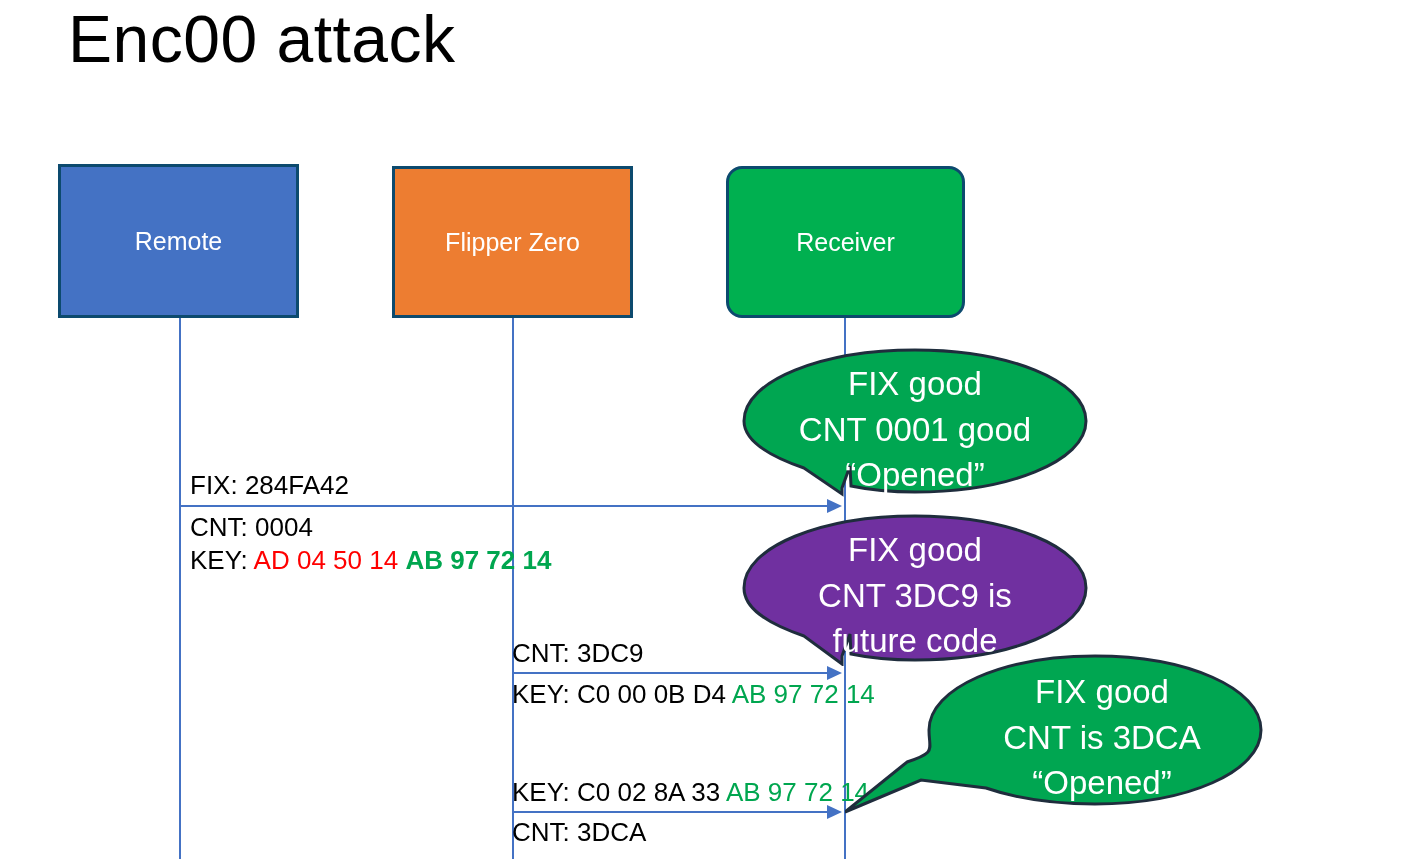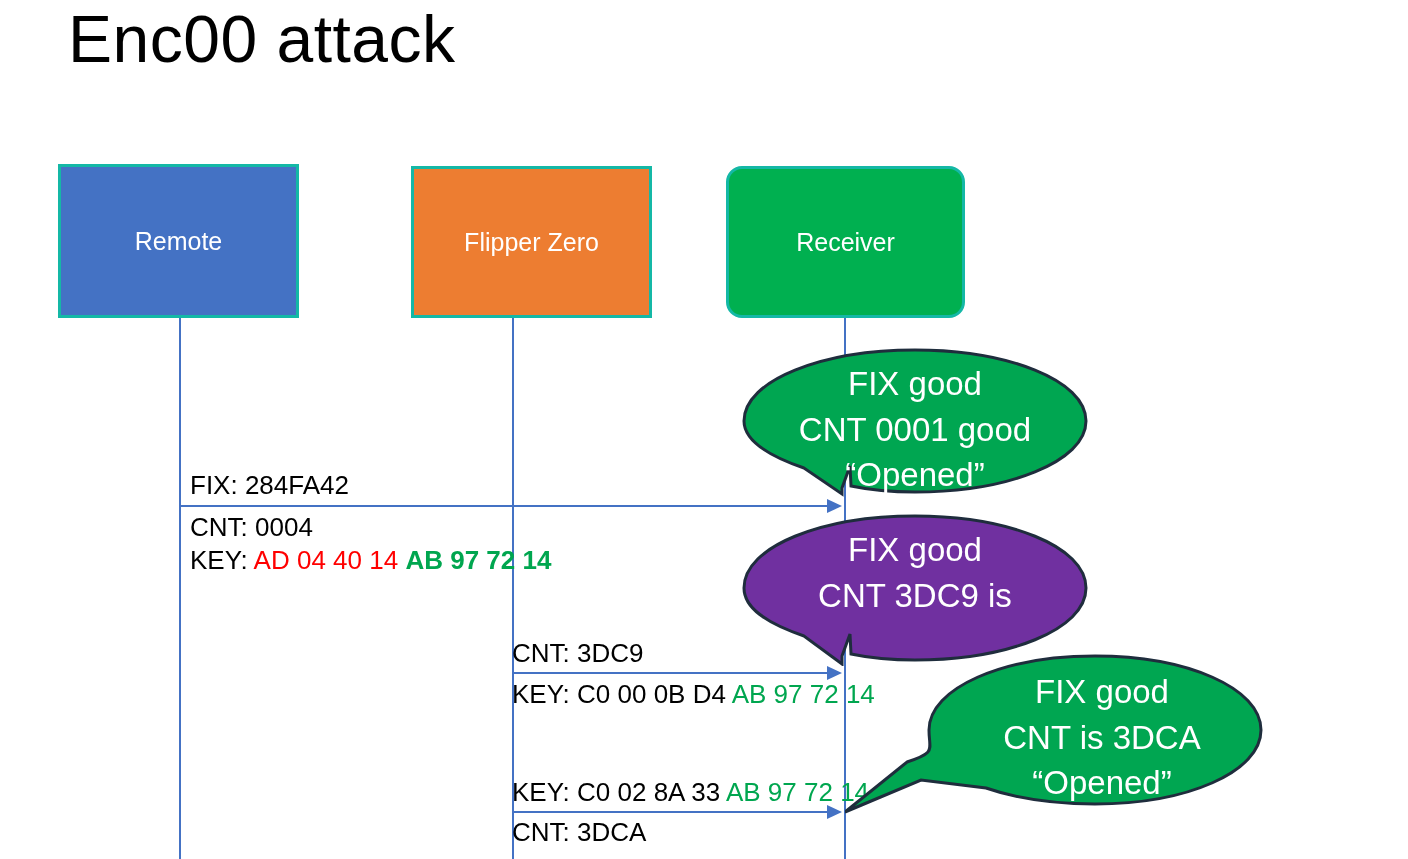--- a/index.html
+++ b/index.html
@@ -30,33 +30,33 @@
     color: #000000;
     letter-spacing: 0.5px;
     white-space: nowrap;
     line-height: 1.15;
   }
 
   
   .actor-box {
     position: absolute;
     box-sizing: border-box;
-    border: 3px solid #14b8a6;
+    border: 3px solid #0c4a6e;
     display: flex;
     align-items: center;
     justify-content: center;
   }
   .actor-label {
     color: #ffffff;
     font-size: 25px;
     font-weight: 400;
     white-space: nowrap;
   }
   #actor-remote  { left: 58px;  top: 164px; width: 241px; height: 154px; background: #4472C4; }
-  #actor-flipper { left: 392px; top: 166px; width: 241px; height: 152px; background: #ED7D31; margin-left: 19px; }
+  #actor-flipper { left: 392px; top: 166px; width: 241px; height: 152px; background: #ED7D31; }
   #actor-receiver{ left: 726px; top: 166px; width: 239px; height: 152px; background: #00B050; border-radius: 16px; }
 
   
   .lifeline {
     position: absolute;
     width: 2px;
     background: #4472C4;
   }
   #lifeline-remote   { left: 179px; top: 318px; height: 541px; }
   #lifeline-flipper  { left: 512px; top: 318px; height: 541px; }
@@ -142,21 +142,21 @@
     <line x1="180" y1="506" x2="840" y2="506" stroke="#4472C4" stroke-width="2.2" marker-end="url(#arrowhead)"></line>
 
     <line x1="513" y1="673" x2="840" y2="673" stroke="#4472C4" stroke-width="2.2" marker-end="url(#arrowhead)"></line>
 
     <line x1="513" y1="812" x2="840" y2="812" stroke="#4472C4" stroke-width="2.2" marker-end="url(#arrowhead)"></line>
   </svg>
 
   <div class="msg-text" id="msg1-above">FIX: 284FA42</div>
   <div class="msg-text" id="msg1-below">
     <div>CNT: 0004</div>
-    <div><span>KEY: </span><span class="key-red-bold">AD 04 40 14</span><span>&nbsp;</span><span class="key-green-bold">AB 97 72 14</span></div>
+    <div><span>KEY: </span><span class="key-red-bold">AD 04 50 14</span><span>&nbsp;</span><span class="key-green-bold">AB 97 72 14</span></div>
   </div>
 
   <div class="msg-text" id="msg2-above">CNT: 3DC9</div>
   <div class="msg-text" id="msg2-below"><span>KEY: C0 00 0B D4 </span><span class="key-green">AB 97 72 14</span></div>
 
   <div class="msg-text" id="msg3-above">CNT: 3DCA</div>
   <div class="msg-text" id="msg3-below"><span>KEY: C0 02 8A 33 </span><span class="key-green">AB 97 72 14</span></div>
 
   <div class="callout" id="callout-1">
     <svg viewBox="0 0 346 150" width="346" height="150">
@@ -177,20 +177,21 @@
     <svg viewBox="0 0 346 152" width="346" height="152">
       <path d="M173,2 C265,2 344,32 344,74 C344,116 265,146 173,146
                C150,146 128,144 109,140
                L108,120 L100,142 L100,150
                L62,122
                C24,109 2,94 2,74 C2,32 81,2 173,2 Z" fill="#7030A0" stroke="#1F2D3D" stroke-width="3"></path>
     </svg>
     <div class="callout-text">
       <div>FIX good</div>
       <div>CNT 3DC9 is</div>
+      <div>future code</div>
     </div>
   </div>
 
   <div class="callout" id="callout-3">
     <svg viewBox="0 0 418 160" width="418" height="160">
       <path d="M250,2 C342,2 416,34 416,76 C416,118 342,150 250,150
                C208,150 170,144 141,134
                L76,126
                L0,158
                L62,108

